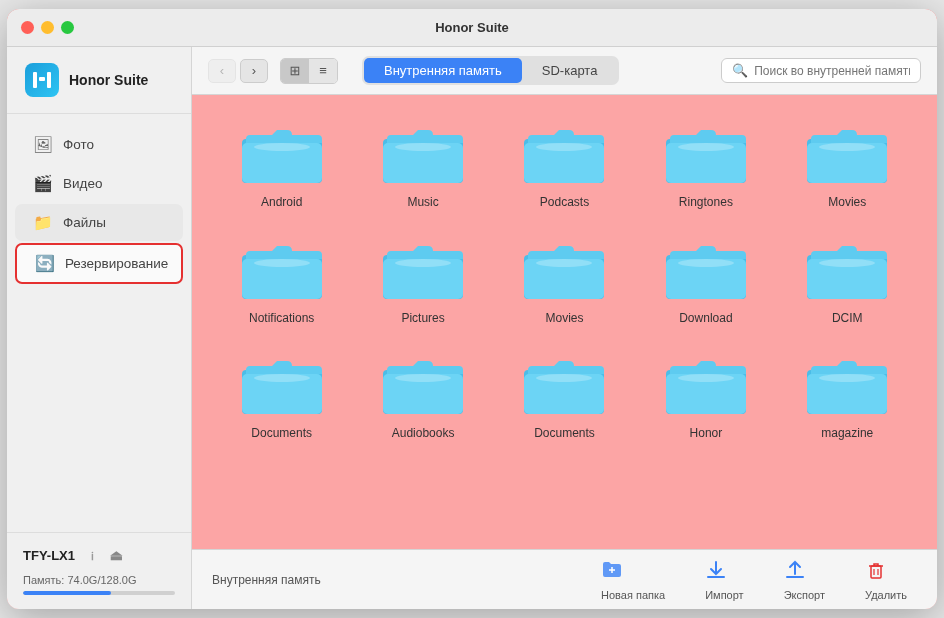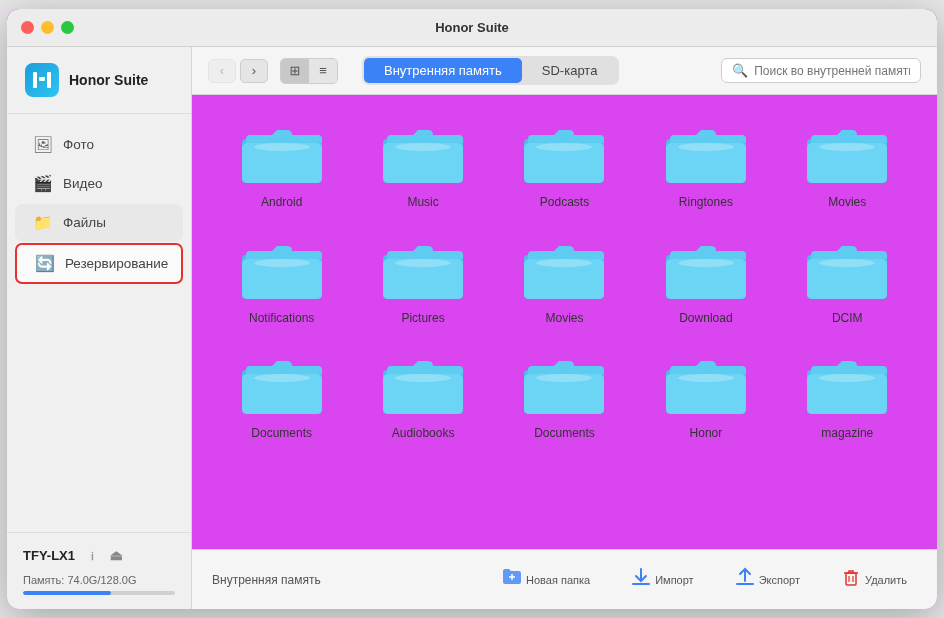--- a/index.html
+++ b/index.html
@@ -9,21 +9,21 @@
       width: 944px;
       height: 618px;
       overflow: hidden;
       display: flex;
       align-items: center;
       justify-content: center;
     }
     .window {
       width: 930px;
       height: 600px;
-      background: #d946ef;
+      background: #fca5a5;
       border-radius: 12px;
       box-shadow: 0 8px 40px rgba(0,0,0,0.3);
       display: flex;
       flex-direction: column;
       overflow: hidden;
     }
     
     .titlebar {
       height: 38px;
       background: #ececec;
@@ -295,22 +295,21 @@
       padding: 0 20px;
       flex: 1;
     }
     .bottom-actions {
       display: flex;
       gap: 0;
       padding-right: 10px;
     }
     .action-btn {
       display: flex;
-      flex-direction: row;
-      align-items: center;
+      flex-direction: column;
       gap: 3px;
       padding: 6px 20px;
       cursor: pointer;
       font-size: 11px;
       color: #555;
       border-radius: 6px;
     }
     .action-icon {
       font-size: 20px;
       color: #3b82f6;

